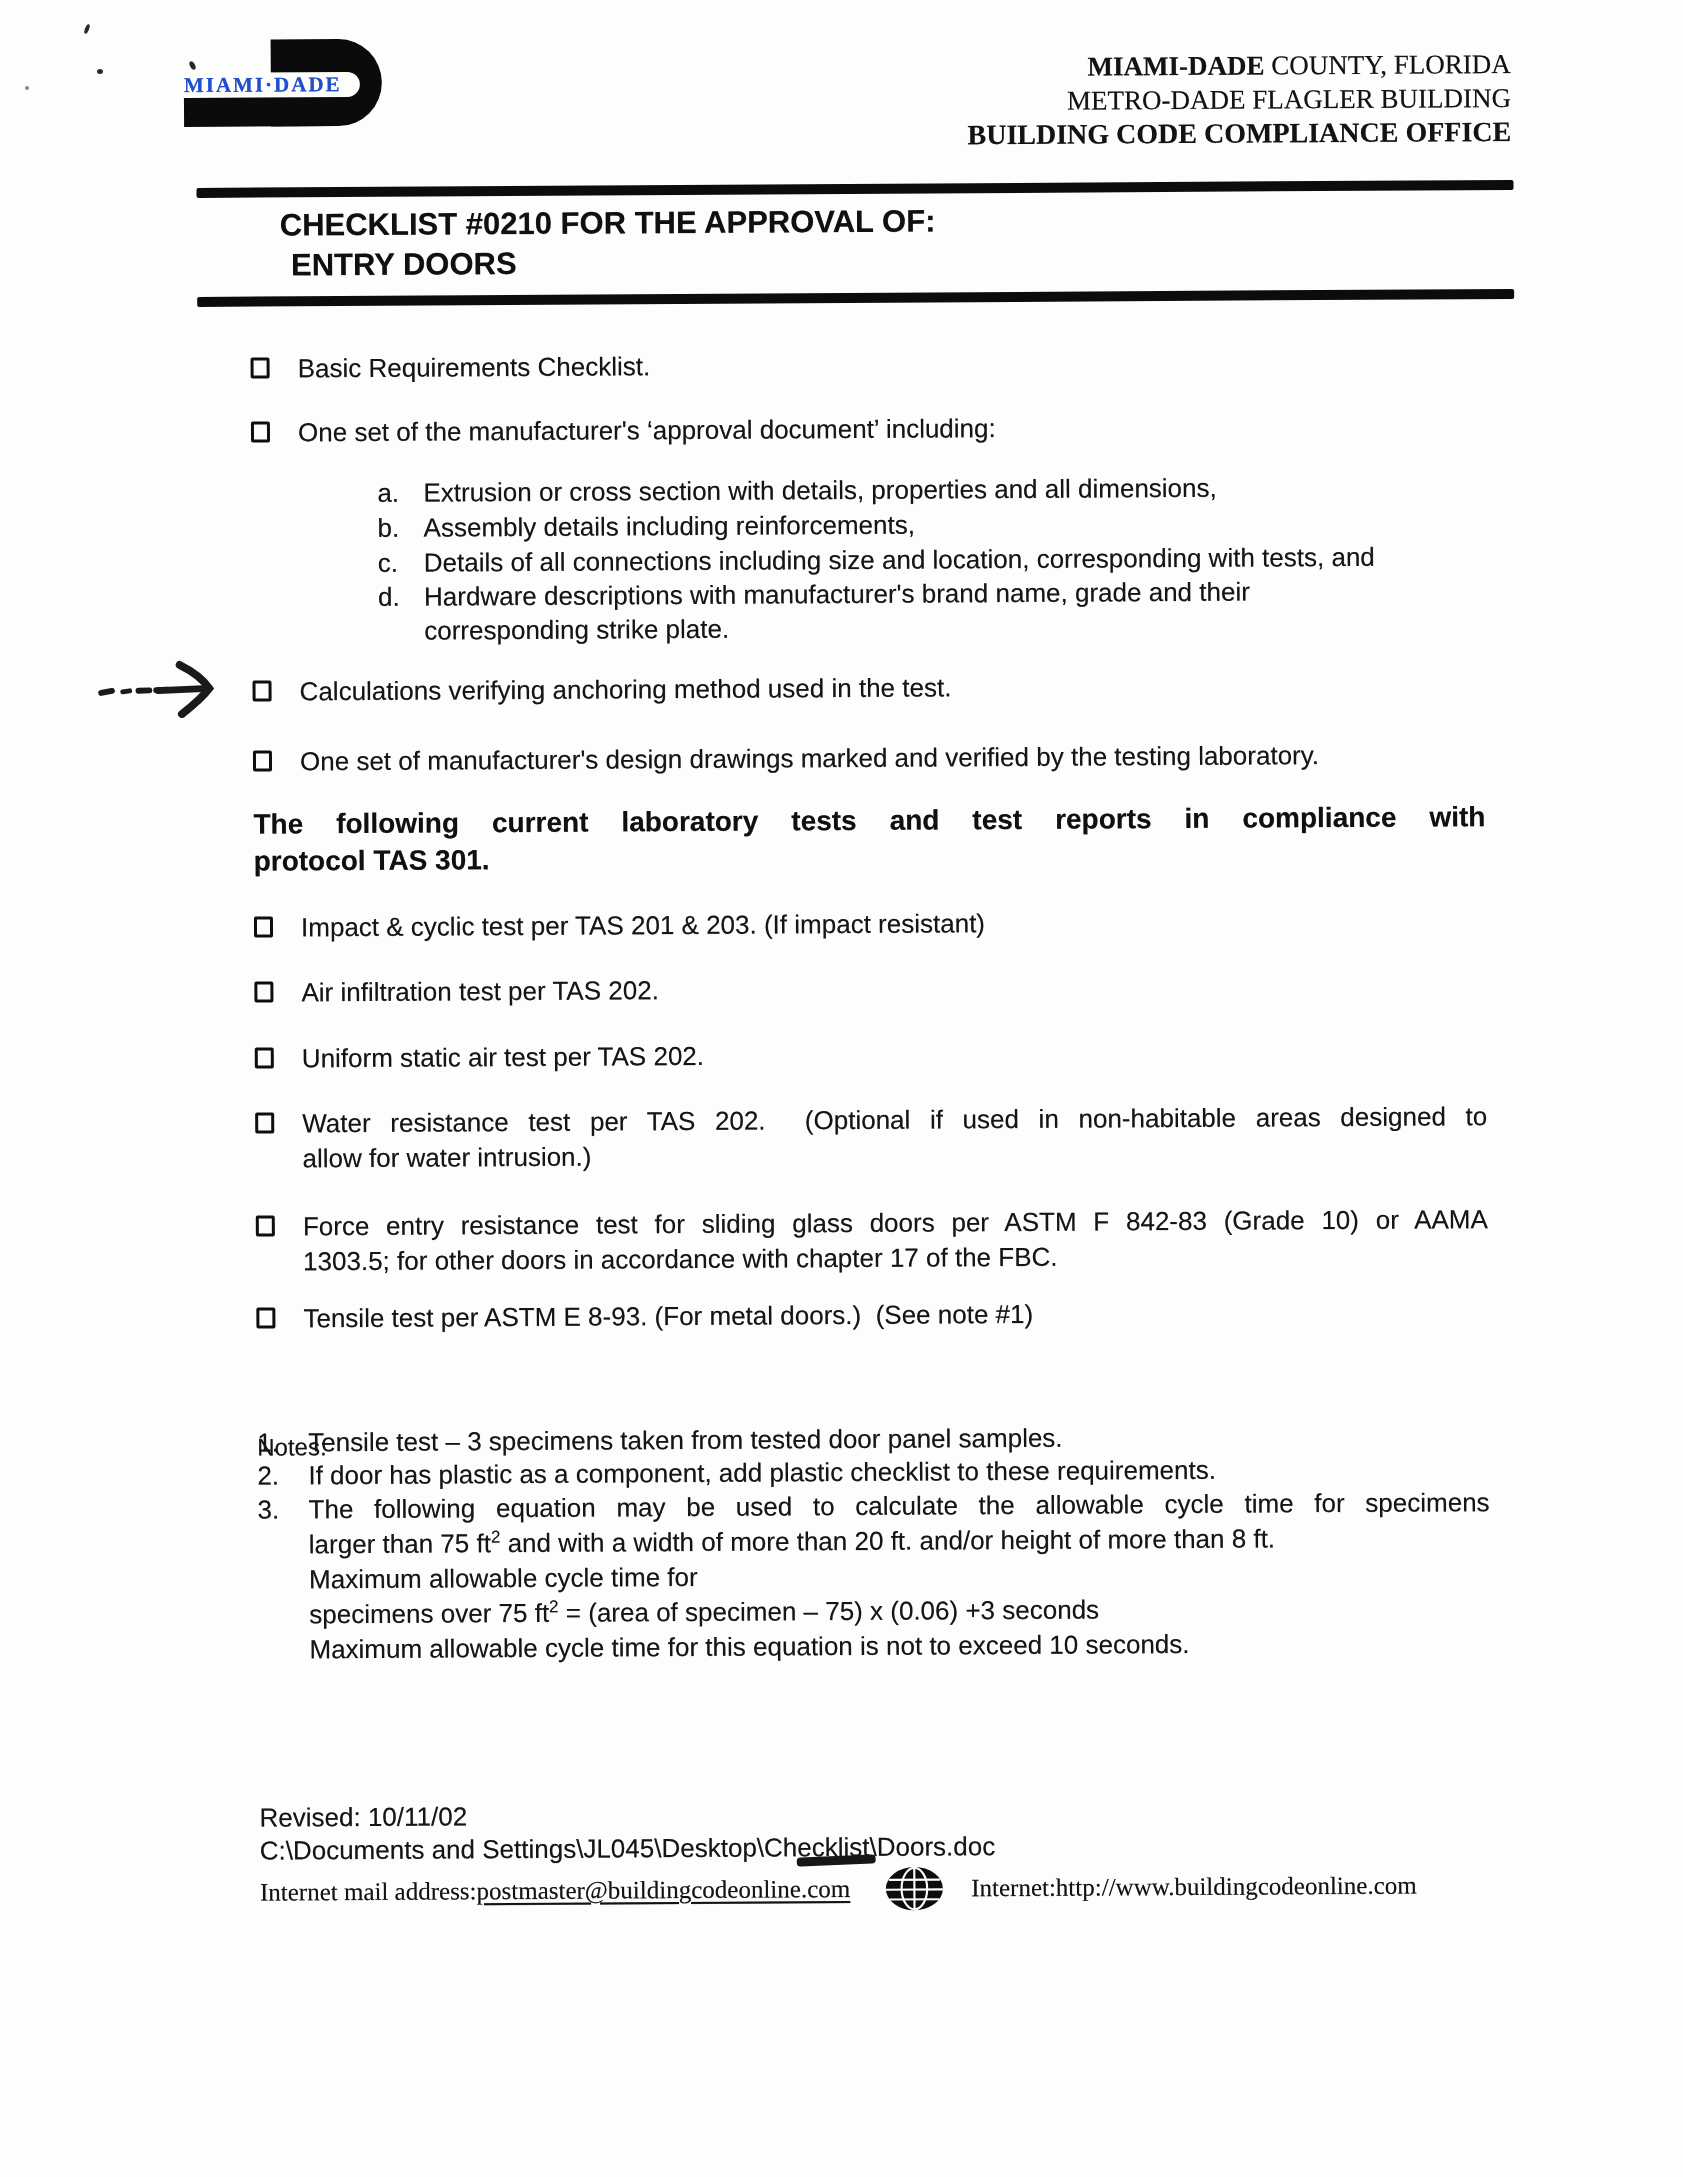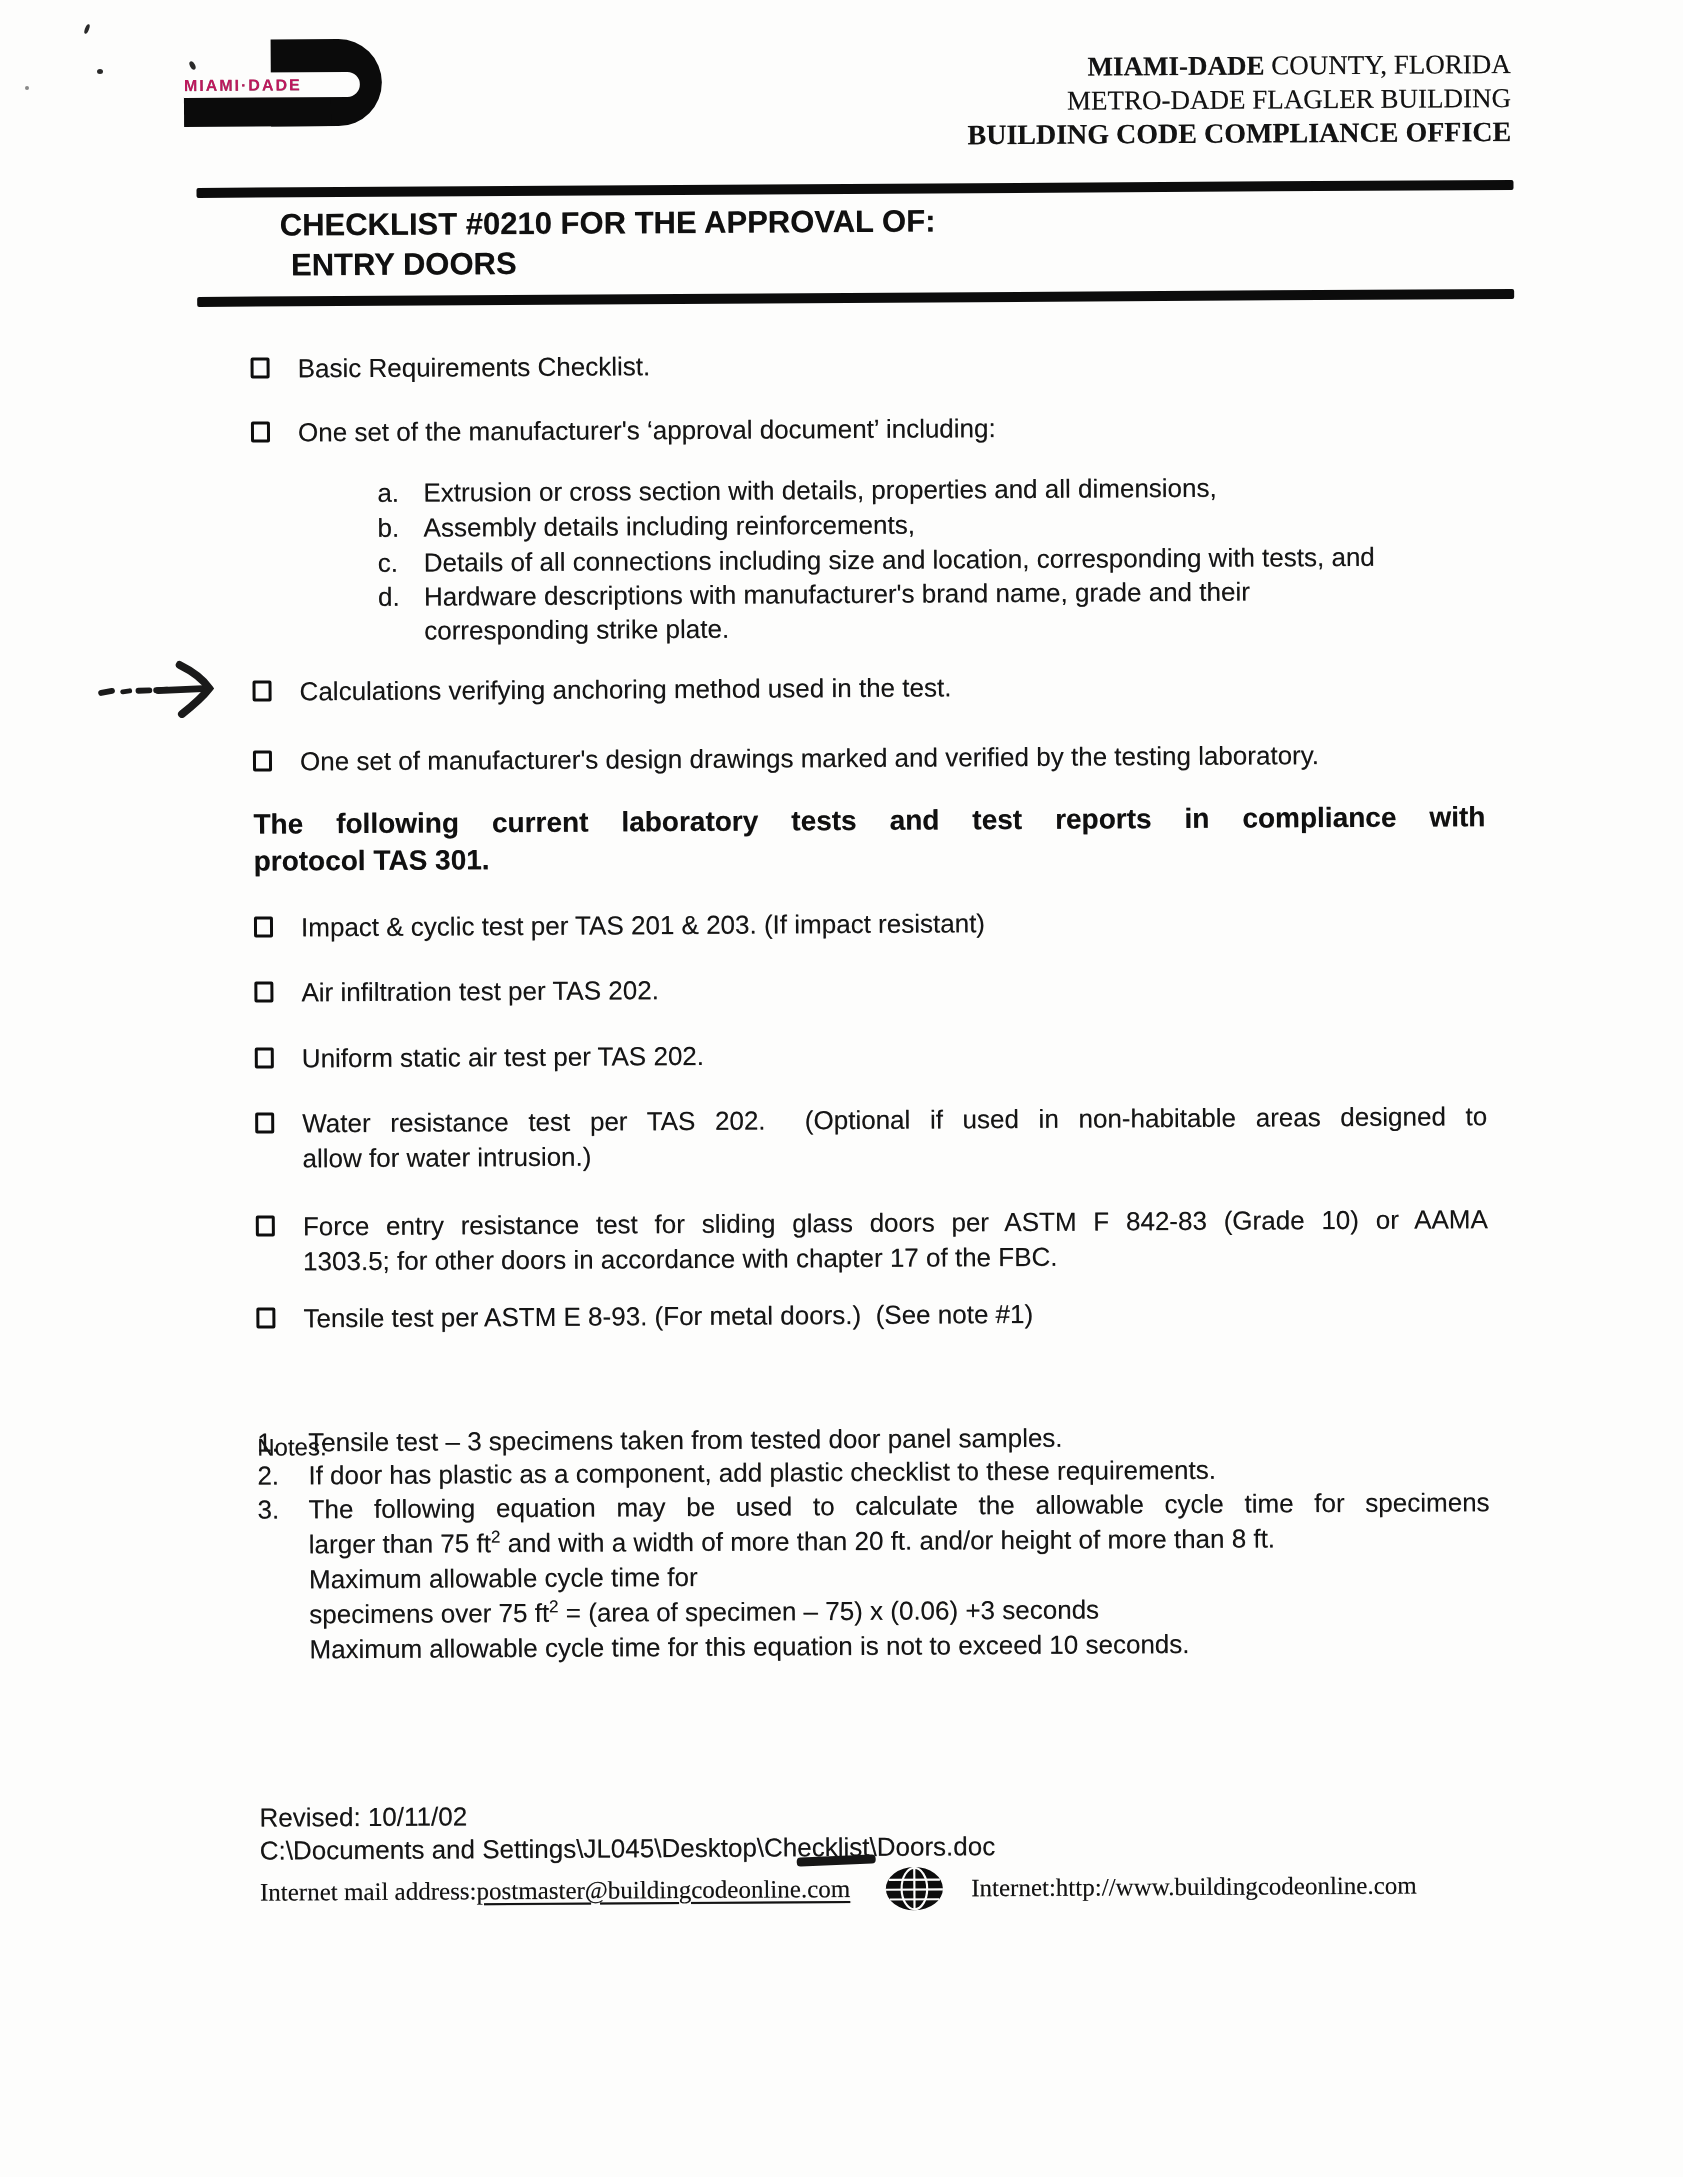--- a/index.html
+++ b/index.html
@@ -10,21 +10,21 @@
   .tilt{position:absolute;inset:0;transform:rotate(-0.35deg);transform-origin:50% 50%;
         text-shadow:0.2px 0.2px 0.3px rgba(25,25,25,0.5);}
 
   
   .logo{position:absolute;left:190px;top:36px;width:202px;height:87px;}
   .logo-d{position:absolute;left:87px;top:0;width:111px;height:87px;background:#0b0b0b;
           border-radius:0 55px 55px 0;}
   .logo-bl{position:absolute;left:0;top:57px;width:147px;height:30px;background:#0b0b0b;}
   .logo-band{position:absolute;left:0;top:33px;width:176px;height:25px;background:#fdfdfc;
              border-radius:0 13px 13px 0;display:flex;align-items:center;}
-  .logo-band span{font-weight:700;font-size:16px;letter-spacing:2px;color:#be185d;white-space:nowrap;}
+  .logo-band span{font-weight:700;font-size:21px;letter-spacing:2px;color:#1d4ed8;white-space:nowrap;font-family:Liberation Serif, serif;}
 
   
   .hdr{position:absolute;right:166px;top:51px;text-align:right;
        font-family:"Liberation Serif",serif;font-size:27px;line-height:34px;color:#131313;}
   .hdr .l3{font-weight:700;font-size:28px;}
   .hdr b{font-weight:700;}
 
   
   .rule{position:absolute;left:202px;width:1317px;height:10px;background:#0c0c0c;border-radius:2px;}
   .rule1{top:184px;}

